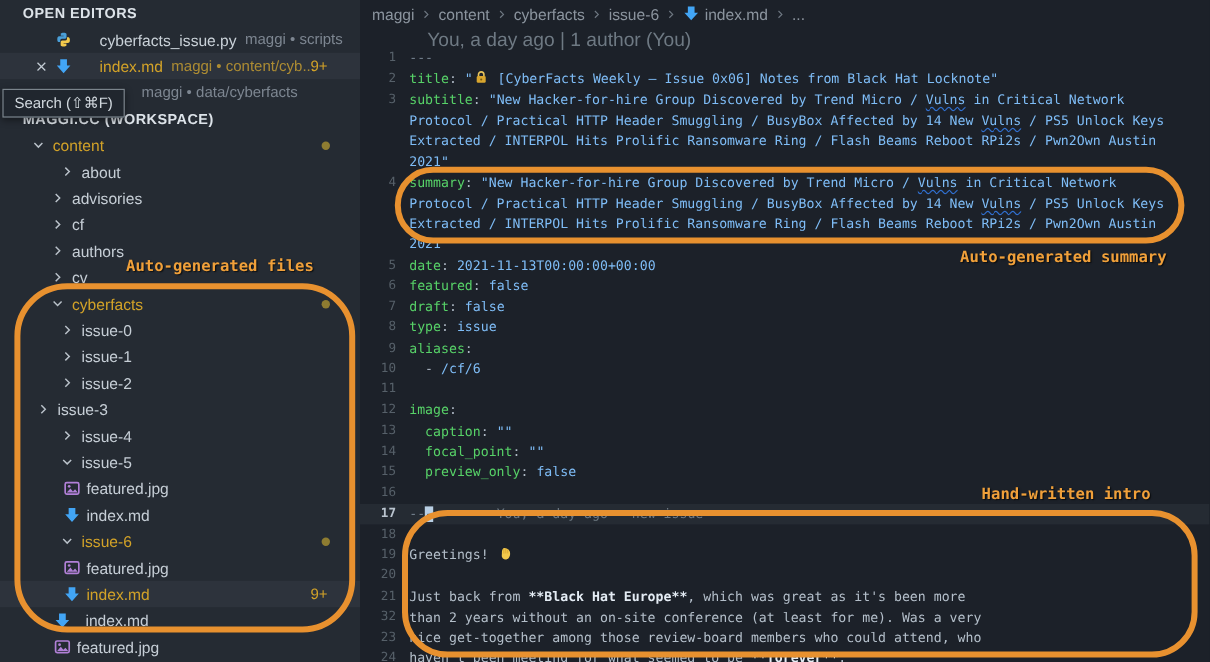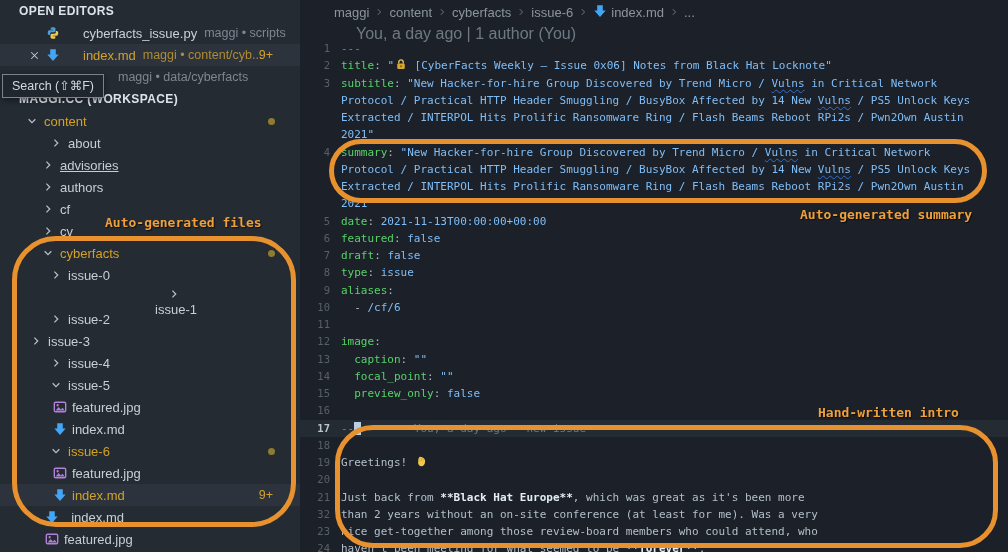--- a/index.html
+++ b/index.html
@@ -30,21 +30,21 @@
   
   #tree .trow{height:22px;display:flex;align-items:center;font-size:13px;color:#c6ced6;position:relative;white-space:nowrap;}
   .trow.selected{background:#2d333c;}
   .trow .tw,.trow .fi{width:16px;height:16px;display:inline-flex;align-items:center;justify-content:center;flex:none;}
   .tlabel{margin-left:4px;}
   .tlabel.mod{color:#d2a228;}
   .tdot{position:absolute;right:25px;width:7px;height:7px;border-radius:50%;background:#8e7c31;}
   .tbadge{position:absolute;right:27px;color:#d2a228;font-size:12.5px;}
   
   #breadcrumb{position:absolute;left:310px;top:4px;height:16px;display:flex;align-items:center;
-    color:#8b949e;font-size:13px;gap:5px;white-space:nowrap;margin-left:24px;}
+    color:#8b949e;font-size:13px;gap:5px;white-space:nowrap;}
   #breadcrumb .bc-item{display:inline-flex;align-items:center;gap:4px;}
   #breadcrumb .sep{display:inline-flex;width:10px;height:10px;align-items:center;}
   #blame-header{position:absolute;left:356px;top:25px;font-size:16px;color:#6e7983;}
   #code{position:absolute;left:300px;top:40px;width:708px;}
   .crow{height:17.25px;display:flex;white-space:pre;font-family:"DejaVu Sans Mono",monospace;
     font-size:11px;line-height:17.25px;}
   .crow.cur{background:rgba(190,205,225,.06);}
   .gut{width:30px;text-align:right;color:#566069;font-size:10.5px;flex:none;}
   .crow.cur .gut{color:#bac4cf;font-weight:bold;}
   .ct{padding-left:11px;}
@@ -122,43 +122,43 @@
         <span class="tdot"></span>
       </div>
       <div class="trow" style="padding-left: 48px;">
         <span class="tw">
           <svg width="14" height="14" viewBox="0 0 16 16">
             <path d="M6.2 4.2L10 8l-3.8 3.8" stroke="#b9c1c9" stroke-width="1.4" fill="none"></path>
           </svg>
         </span>
         <span class="tlabel">about</span>
       </div>
-      <div class="trow" style="padding-left: 40px; text-decoration: underline;">
+      <div class="trow" style="padding-left: 40px;">
         <span class="tw">
           <svg width="14" height="14" viewBox="0 0 16 16">
             <path d="M6.2 4.2L10 8l-3.8 3.8" stroke="#b9c1c9" stroke-width="1.4" fill="none"></path>
           </svg>
         </span>
         <span class="tlabel">advisories</span>
       </div>
       <div class="trow" style="padding-left: 40px;">
         <span class="tw">
           <svg width="14" height="14" viewBox="0 0 16 16">
             <path d="M6.2 4.2L10 8l-3.8 3.8" stroke="#b9c1c9" stroke-width="1.4" fill="none"></path>
           </svg>
         </span>
+        <span class="tlabel">cf</span>
+      </div>
+      <div class="trow" style="padding-left: 40px;">
+        <span class="tw">
+          <svg width="14" height="14" viewBox="0 0 16 16">
+            <path d="M6.2 4.2L10 8l-3.8 3.8" stroke="#b9c1c9" stroke-width="1.4" fill="none"></path>
+          </svg>
+        </span>
         <span class="tlabel">authors</span>
-      </div>
-      <div class="trow" style="padding-left: 40px;">
-        <span class="tw">
-          <svg width="14" height="14" viewBox="0 0 16 16">
-            <path d="M6.2 4.2L10 8l-3.8 3.8" stroke="#b9c1c9" stroke-width="1.4" fill="none"></path>
-          </svg>
-        </span>
-        <span class="tlabel">cf</span>
       </div>
       <div class="trow" style="padding-left: 40px;">
         <span class="tw">
           <svg width="14" height="14" viewBox="0 0 16 16">
             <path d="M6.2 4.2L10 8l-3.8 3.8" stroke="#b9c1c9" stroke-width="1.4" fill="none"></path>
           </svg>
         </span>
         <span class="tlabel">cv</span>
       </div>
       <div class="trow" style="padding-left: 40px;">
@@ -171,21 +171,21 @@
         <span class="tdot"></span>
       </div>
       <div class="trow" style="padding-left: 48px;">
         <span class="tw">
           <svg width="14" height="14" viewBox="0 0 16 16">
             <path d="M6.2 4.2L10 8l-3.8 3.8" stroke="#b9c1c9" stroke-width="1.4" fill="none"></path>
           </svg>
         </span>
         <span class="tlabel">issue-0</span>
       </div>
-      <div class="trow" style="padding-left: 48px; flex-direction: column;">
+      <div class="trow" style="padding-left: 48px;">
         <span class="tw">
           <svg width="14" height="14" viewBox="0 0 16 16">
             <path d="M6.2 4.2L10 8l-3.8 3.8" stroke="#b9c1c9" stroke-width="1.4" fill="none"></path>
           </svg>
         </span>
         <span class="tlabel">issue-1</span>
       </div>
       <div class="trow" style="padding-left: 48px;">
         <span class="tw">
           <svg width="14" height="14" viewBox="0 0 16 16">

